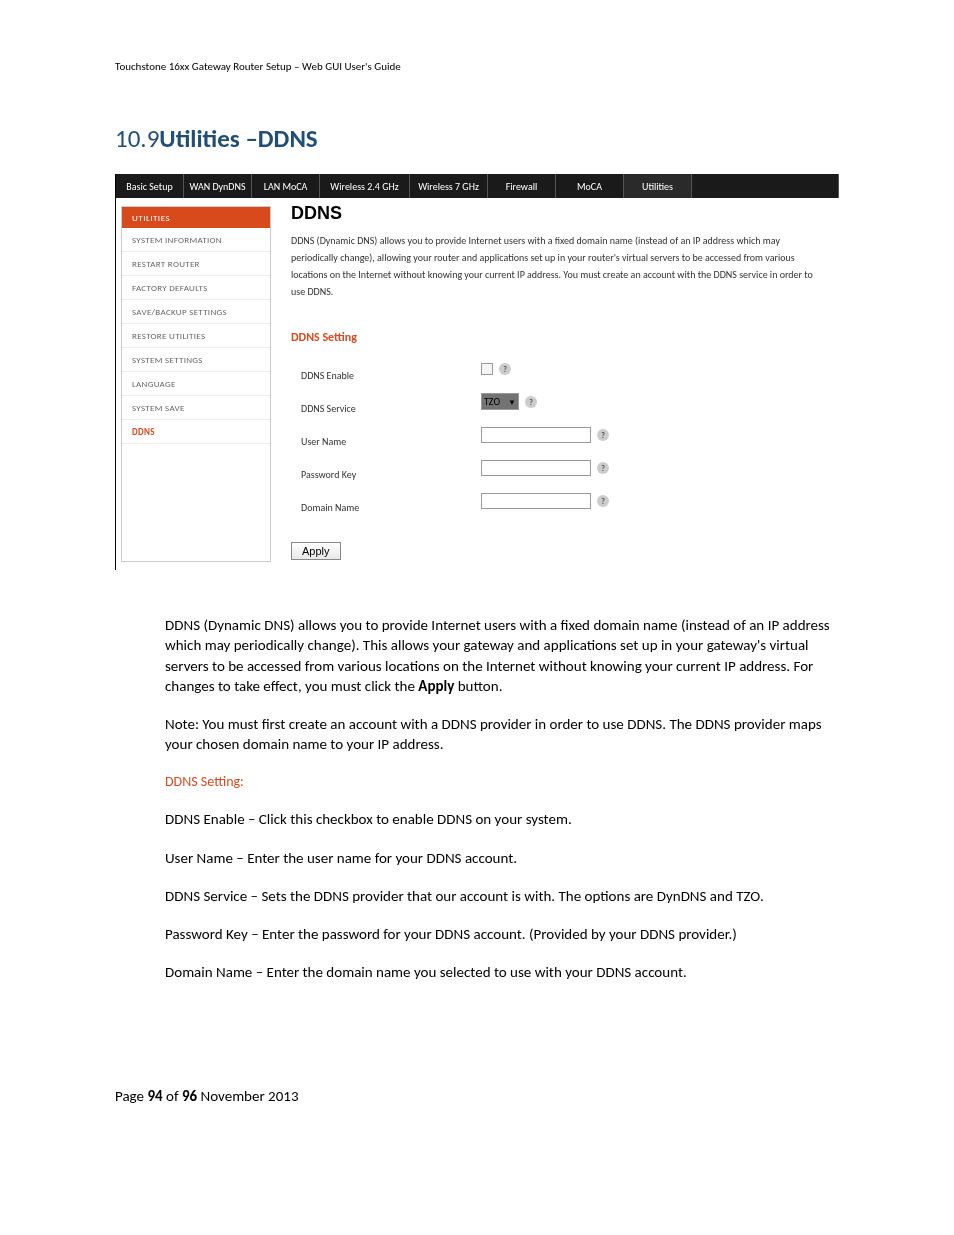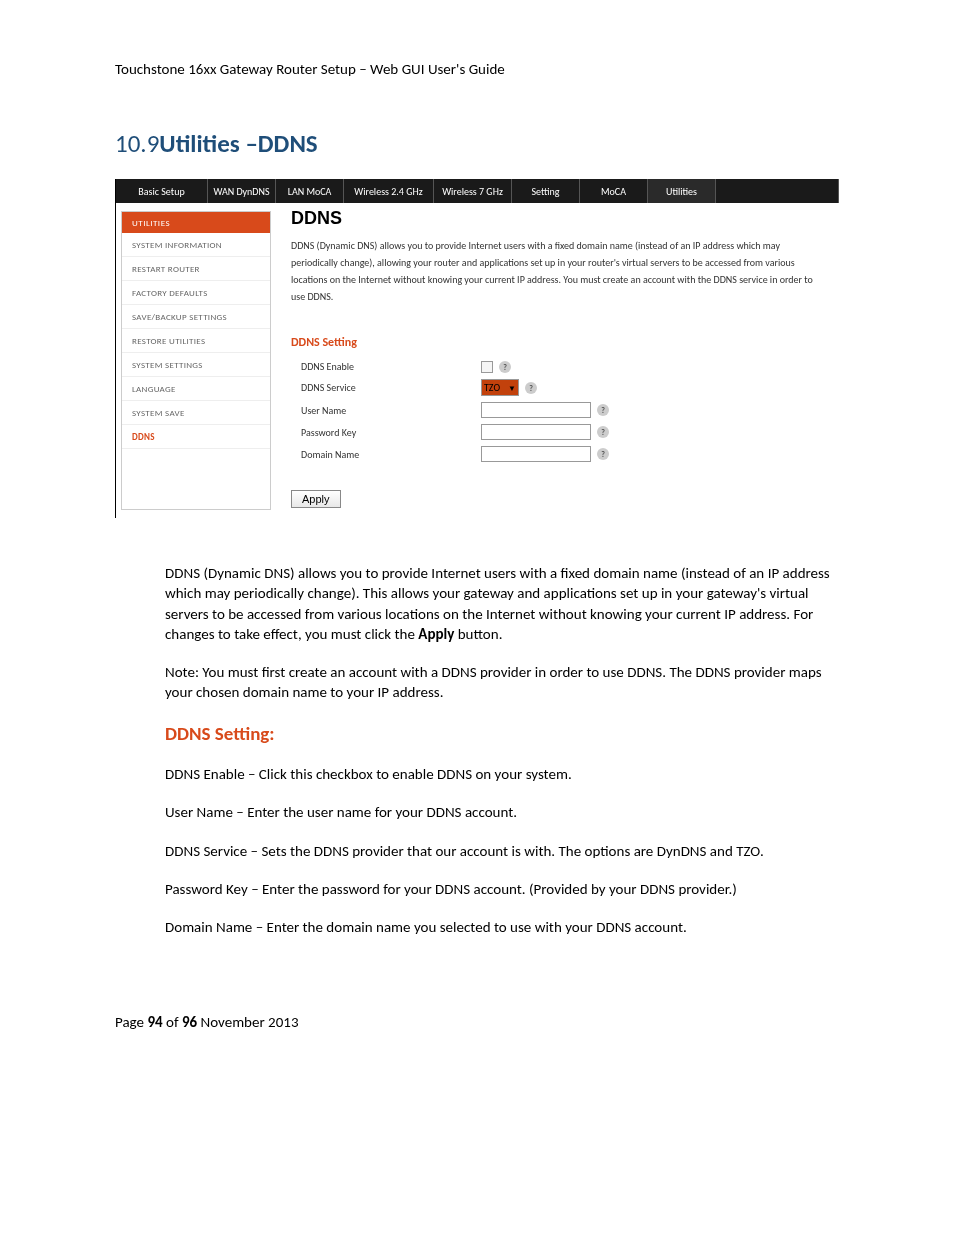--- a/index.html
+++ b/index.html
@@ -5,21 +5,21 @@
     * { box-sizing: border-box; margin: 0; padding: 0; }
     body {
       font-family: Calibri, Arial, sans-serif;
       background: #fff;
       width: 954px;
       padding: 60px 115px 40px 115px;
       color: #000;
       font-size: 15px;
     }
     .header-text {
-      font-size: 15px;
+      font-size: 11px;
       margin-bottom: 50px;
     }
     .section-title {
       font-size: 25px;
       color: #1f4e79;
       margin-bottom: 20px;
       font-family: Calibri, Arial, sans-serif;
     }
     .section-title .num { font-weight: normal; }
     .section-title .bold { font-weight: bold; color: #1f4e79; }
@@ -93,33 +93,34 @@
     .form-row {
       display: flex;
       align-items: center;
       padding: 3px 0;
       font-size: 10px;
     }
     .form-label {
       width: 190px;
       padding-left: 10px;
       color: #333;
+      margin-top: 14px;
     }
     .form-control { display: flex; align-items: center; gap: 6px; }
     .checkbox {
       width: 12px;
       height: 12px;
       border: 1px solid #999;
       background: #f5f5f5;
     }
     .select {
       border: 1px solid #999;
       font-size: 10px;
       padding: 1px 2px;
-      background: #c2410c;
+      background: #737373;
       display: flex;
       align-items: center;
       gap: 8px;
     }
     .select .arrow { font-size: 8px; }
     .text-input {
       border: 1px solid #999;
       background: #fff;
       width: 110px;
       height: 16px;
@@ -145,46 +146,46 @@
       color: #000;
     }
     .doc-body {
       padding-left: 50px;
       font-size: 15px;
       line-height: 1.35;
     }
     .doc-body p { margin-bottom: 18px; }
     .doc-subheader {
       color: #d84a1b;
-      font-weight: bold;
-      font-size: 19px;
+      font-weight: normal;
+      font-size: 14px;
       margin-bottom: 18px;
     }
     .footer {
-      margin-top: 76px;
+      margin-top: 104px;
       font-size: 15px;
     }
   </style>
 </head>
 <body>
 
 <div class="header-text">Touchstone 16xx Gateway Router Setup – Web GUI User's Guide</div>
 
 <div class="section-title">
   <span class="num">10.9</span><span class="bold">Utilities –DDNS</span>
 </div>
 
 <div class="screenshot">
   <div class="tabs">
-    <div class="tab dark" style="width:92px">Basic Setup</div>
+    <div class="tab dark" style="width:68px">Basic Setup</div>
     <div class="tab dark" style="width:68px">WAN DynDNS</div>
     <div class="tab dark" style="width:68px">LAN MoCA</div>
     <div class="tab dark" style="width:90px">Wireless 2.4 GHz</div>
     <div class="tab dark" style="width:78px">Wireless 7 GHz</div>
-    <div class="tab dark" style="width:68px">Setting</div>
+    <div class="tab dark" style="width:68px">Firewall</div>
     <div class="tab dark" style="width:68px">MoCA</div>
     <div class="tab active" style="width:68px">Utilities</div>
     <div class="tab blank"></div>
   </div>
   <div class="content-row">
     <div class="sidebar">
       <div class="sidebar-header">UTILITIES</div>
       <div class="sidebar-item">SYSTEM INFORMATION</div>
       <div class="sidebar-item">RESTART ROUTER</div>
       <div class="sidebar-item">FACTORY DEFAULTS</div>

